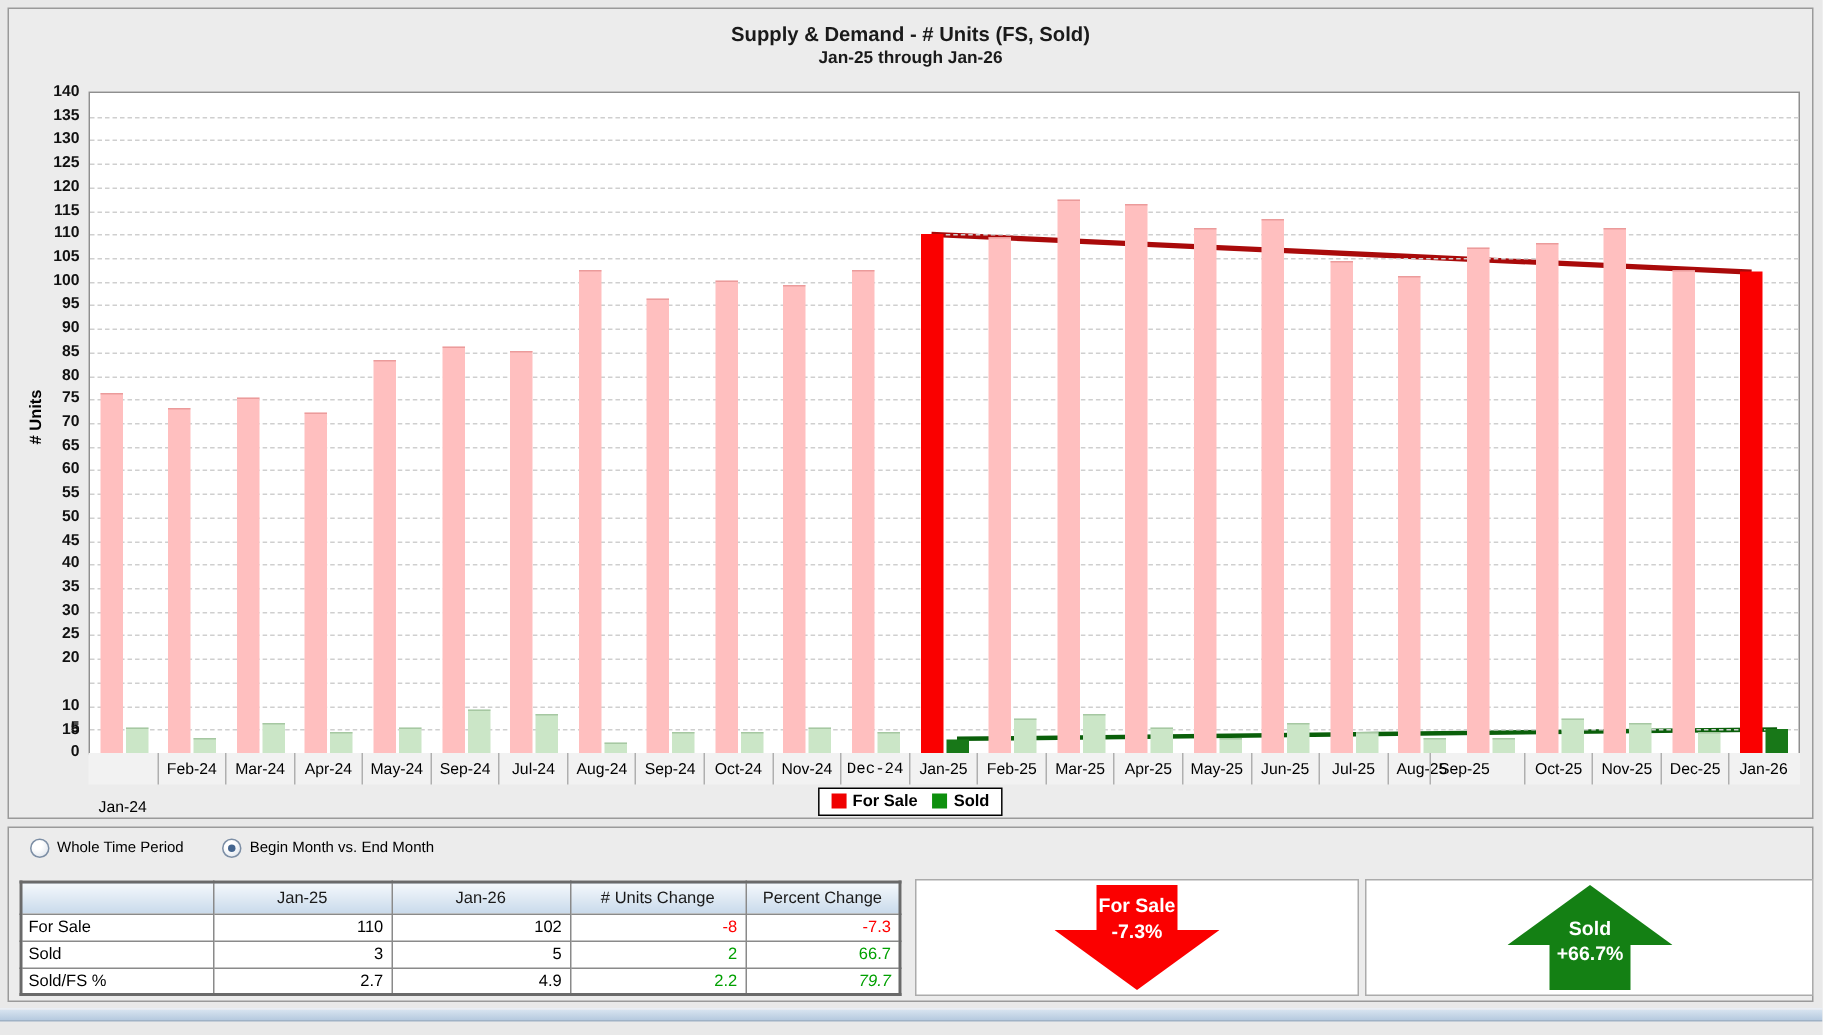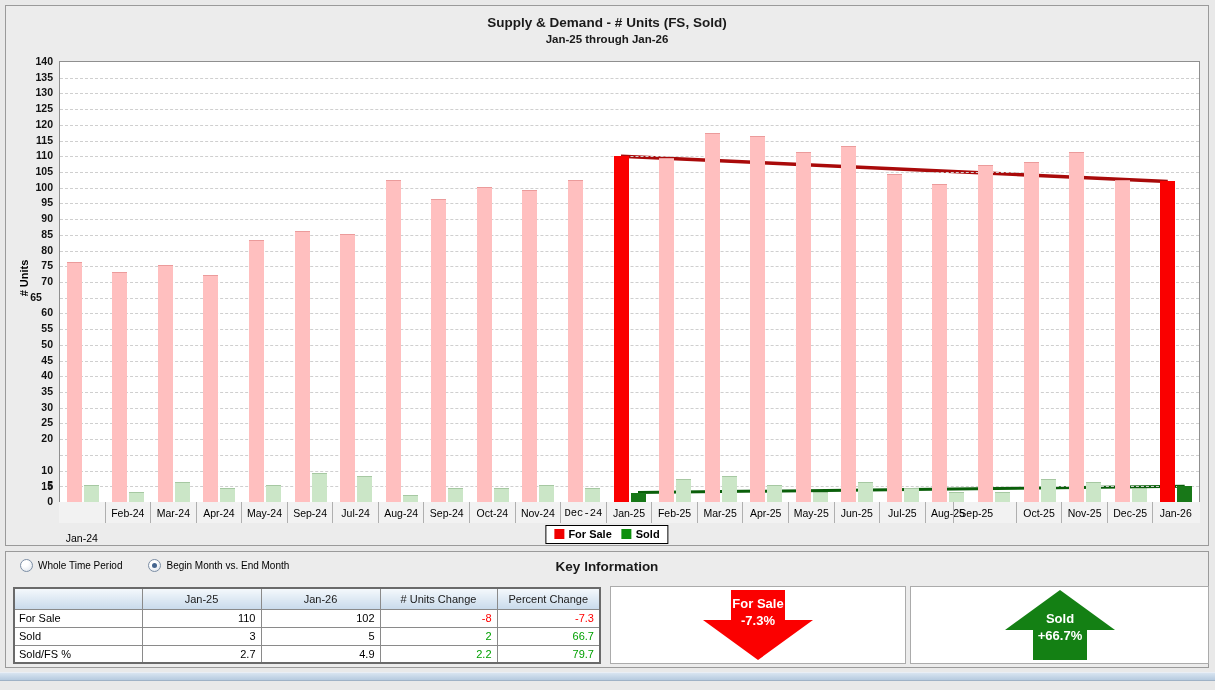--- a/index.html
+++ b/index.html
@@ -150,21 +150,21 @@
       <div class="ytick" style="top: 441.857px; margin-top: 32px;">15</div>
       <div class="ytick" style="top: 426.143px;">20</div>
       <div class="ytick" style="top: 410.429px;">25</div>
       <div class="ytick" style="top: 394.714px;">30</div>
       <div class="ytick" style="top: 379px;">35</div>
       <div class="ytick" style="top: 363.286px;">40</div>
       <div class="ytick" style="top: 347.571px;">45</div>
       <div class="ytick" style="top: 331.857px;">50</div>
       <div class="ytick" style="top: 316.143px;">55</div>
       <div class="ytick" style="top: 300.429px;">60</div>
-      <div class="ytick" style="top: 284.714px; text-align: center;">65</div>
+      <div class="ytick" style="top: 284.714px;">65</div>
       <div class="ytick" style="top: 269px;">70</div>
       <div class="ytick" style="top: 253.286px;">75</div>
       <div class="ytick" style="top: 237.571px;">80</div>
       <div class="ytick" style="top: 221.857px;">85</div>
       <div class="ytick" style="top: 206.143px;">90</div>
       <div class="ytick" style="top: 190.429px;">95</div>
       <div class="ytick" style="top: 174.714px;">100</div>
       <div class="ytick" style="top: 159px;">105</div>
       <div class="ytick" style="top: 143.286px;">110</div>
       <div class="ytick" style="top: 127.571px;">115</div>
@@ -303,21 +303,20 @@
   <div id="radio-row">
     <span class="radio-option">
       <span class="radio" id="radio-0"></span>
       <span>Whole Time Period</span>
     </span>
     <span class="radio-option">
       <span class="radio checked" id="radio-1"></span>
       <span>Begin Month vs. End Month</span>
     </span>
   </div>
-  <div id="key-heading">Key Information</div>
 
   <table id="key-table">
     <tbody>
         <tr>
       <th class="c0"></th>
       <th class="c1">Jan-25</th>
       <th class="c2">Jan-26</th>
       <th class="c3"># Units Change</th>
       <th class="c4">Percent Change</th>
     </tr>
@@ -333,21 +332,21 @@
       <td class="num c1">3</td>
       <td class="num c2">5</td>
       <td class="num c3 chg" id="cell-1-units" style="color: rgb(0, 160, 0);">2</td>
       <td class="num c4 chg" id="cell-1-pct" style="color: rgb(0, 160, 0);">66.7</td>
     </tr>
     <tr>
       <td class="rowlabel c0">Sold/FS %</td>
       <td class="num c1">2.7</td>
       <td class="num c2">4.9</td>
       <td class="num c3 chg" id="cell-2-units" style="color: rgb(0, 160, 0);">2.2</td>
-      <td class="num c4 chg" id="cell-2-pct" style="color: rgb(0, 160, 0);">79.7</td>
+      <td class="num c4 chg" id="cell-2-pct" style="color: rgb(0, 160, 0); font-style: italic;">79.7</td>
     </tr>
   </tbody>
     </table>
 
   <div class="indicator-box" id="indicator-0">
     <svg width="110" height="70" viewBox="0 0 110 70">
       <polygon id="arrow-poly-0" points="28,0 82,0 82,30 110,30 55,70 0,30 28,30" fill="#FB0000"></polygon>
       <text class="arrow-label" x="55" y="18" text-anchor="middle">For Sale</text>
       <text class="arrow-label" x="55" y="35" text-anchor="middle">-7.3%</text>
     </svg>

